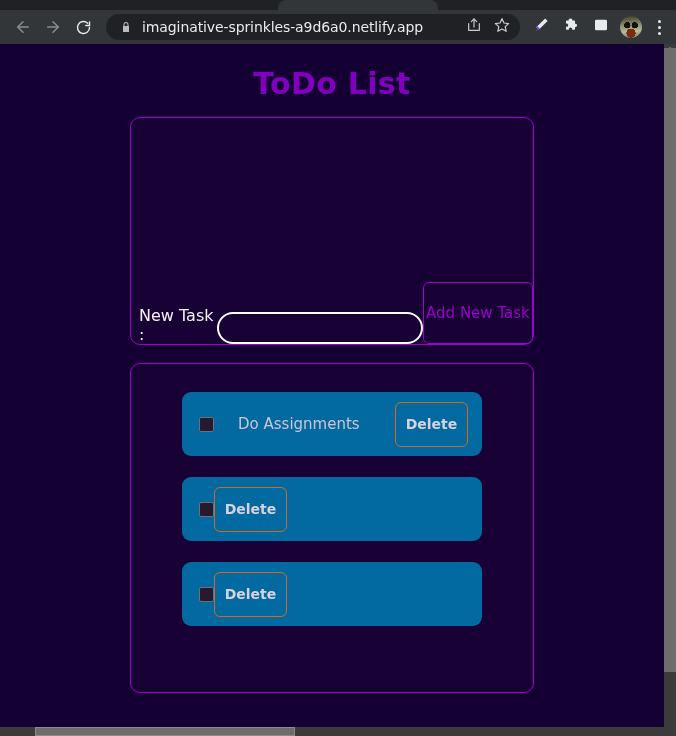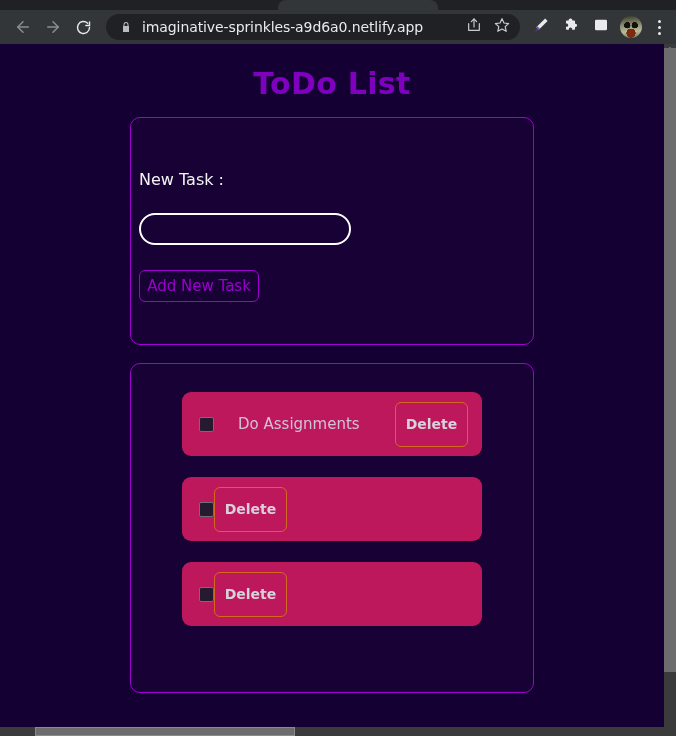--- a/index.html
+++ b/index.html
@@ -159,22 +159,21 @@
     margin: 0 auto;
     border: 1.6px solid #a000d0;
     border-radius: 10px;
     background: #180235;
   }
 
   .card-form {
     margin-top: 16px;
     height: 228px;
     display: flex;
-    flex-direction: column;
-    align-items: flex-start;
+    align-items: flex-end;
     padding-left: 8px;
   }
 
   .form-label {
     color: #f2f2f2;
     font-size: 16px;
     font-family: "DejaVu Sans", sans-serif;
     margin-top: 52px;
   }
 
@@ -188,21 +187,21 @@
     outline: none;
     color: #ffffff;
     font-size: 14px;
     font-family: "DejaVu Sans", sans-serif;
     padding: 0 14px;
   }
 
   .add-btn {
     margin-top: 25px;
     width: 120px;
-    height: 32px;
+    height: 62px;
     background: transparent;
     border: 1.6px solid #a000d0;
     border-radius: 6px;
     color: #9a00cc;
     font-size: 15px;
     font-family: "DejaVu Sans", sans-serif;
     cursor: pointer;
   }
 
   .card-list {
@@ -221,21 +220,21 @@
 
   .task-list {
     list-style: none;
     margin-top: 28px;
   }
 
   .task-row {
     width: 300px;
     height: 64px;
     margin: 0 auto 21px auto;
-    background: #be185d;
+    background: #0369a1;
     border-radius: 9px;
     display: flex;
     align-items: center;
     padding: 0 14px 0 17px;
   }
 
   .task-check {
     width: 15px;
     height: 15px;
     flex: 0 0 auto;

